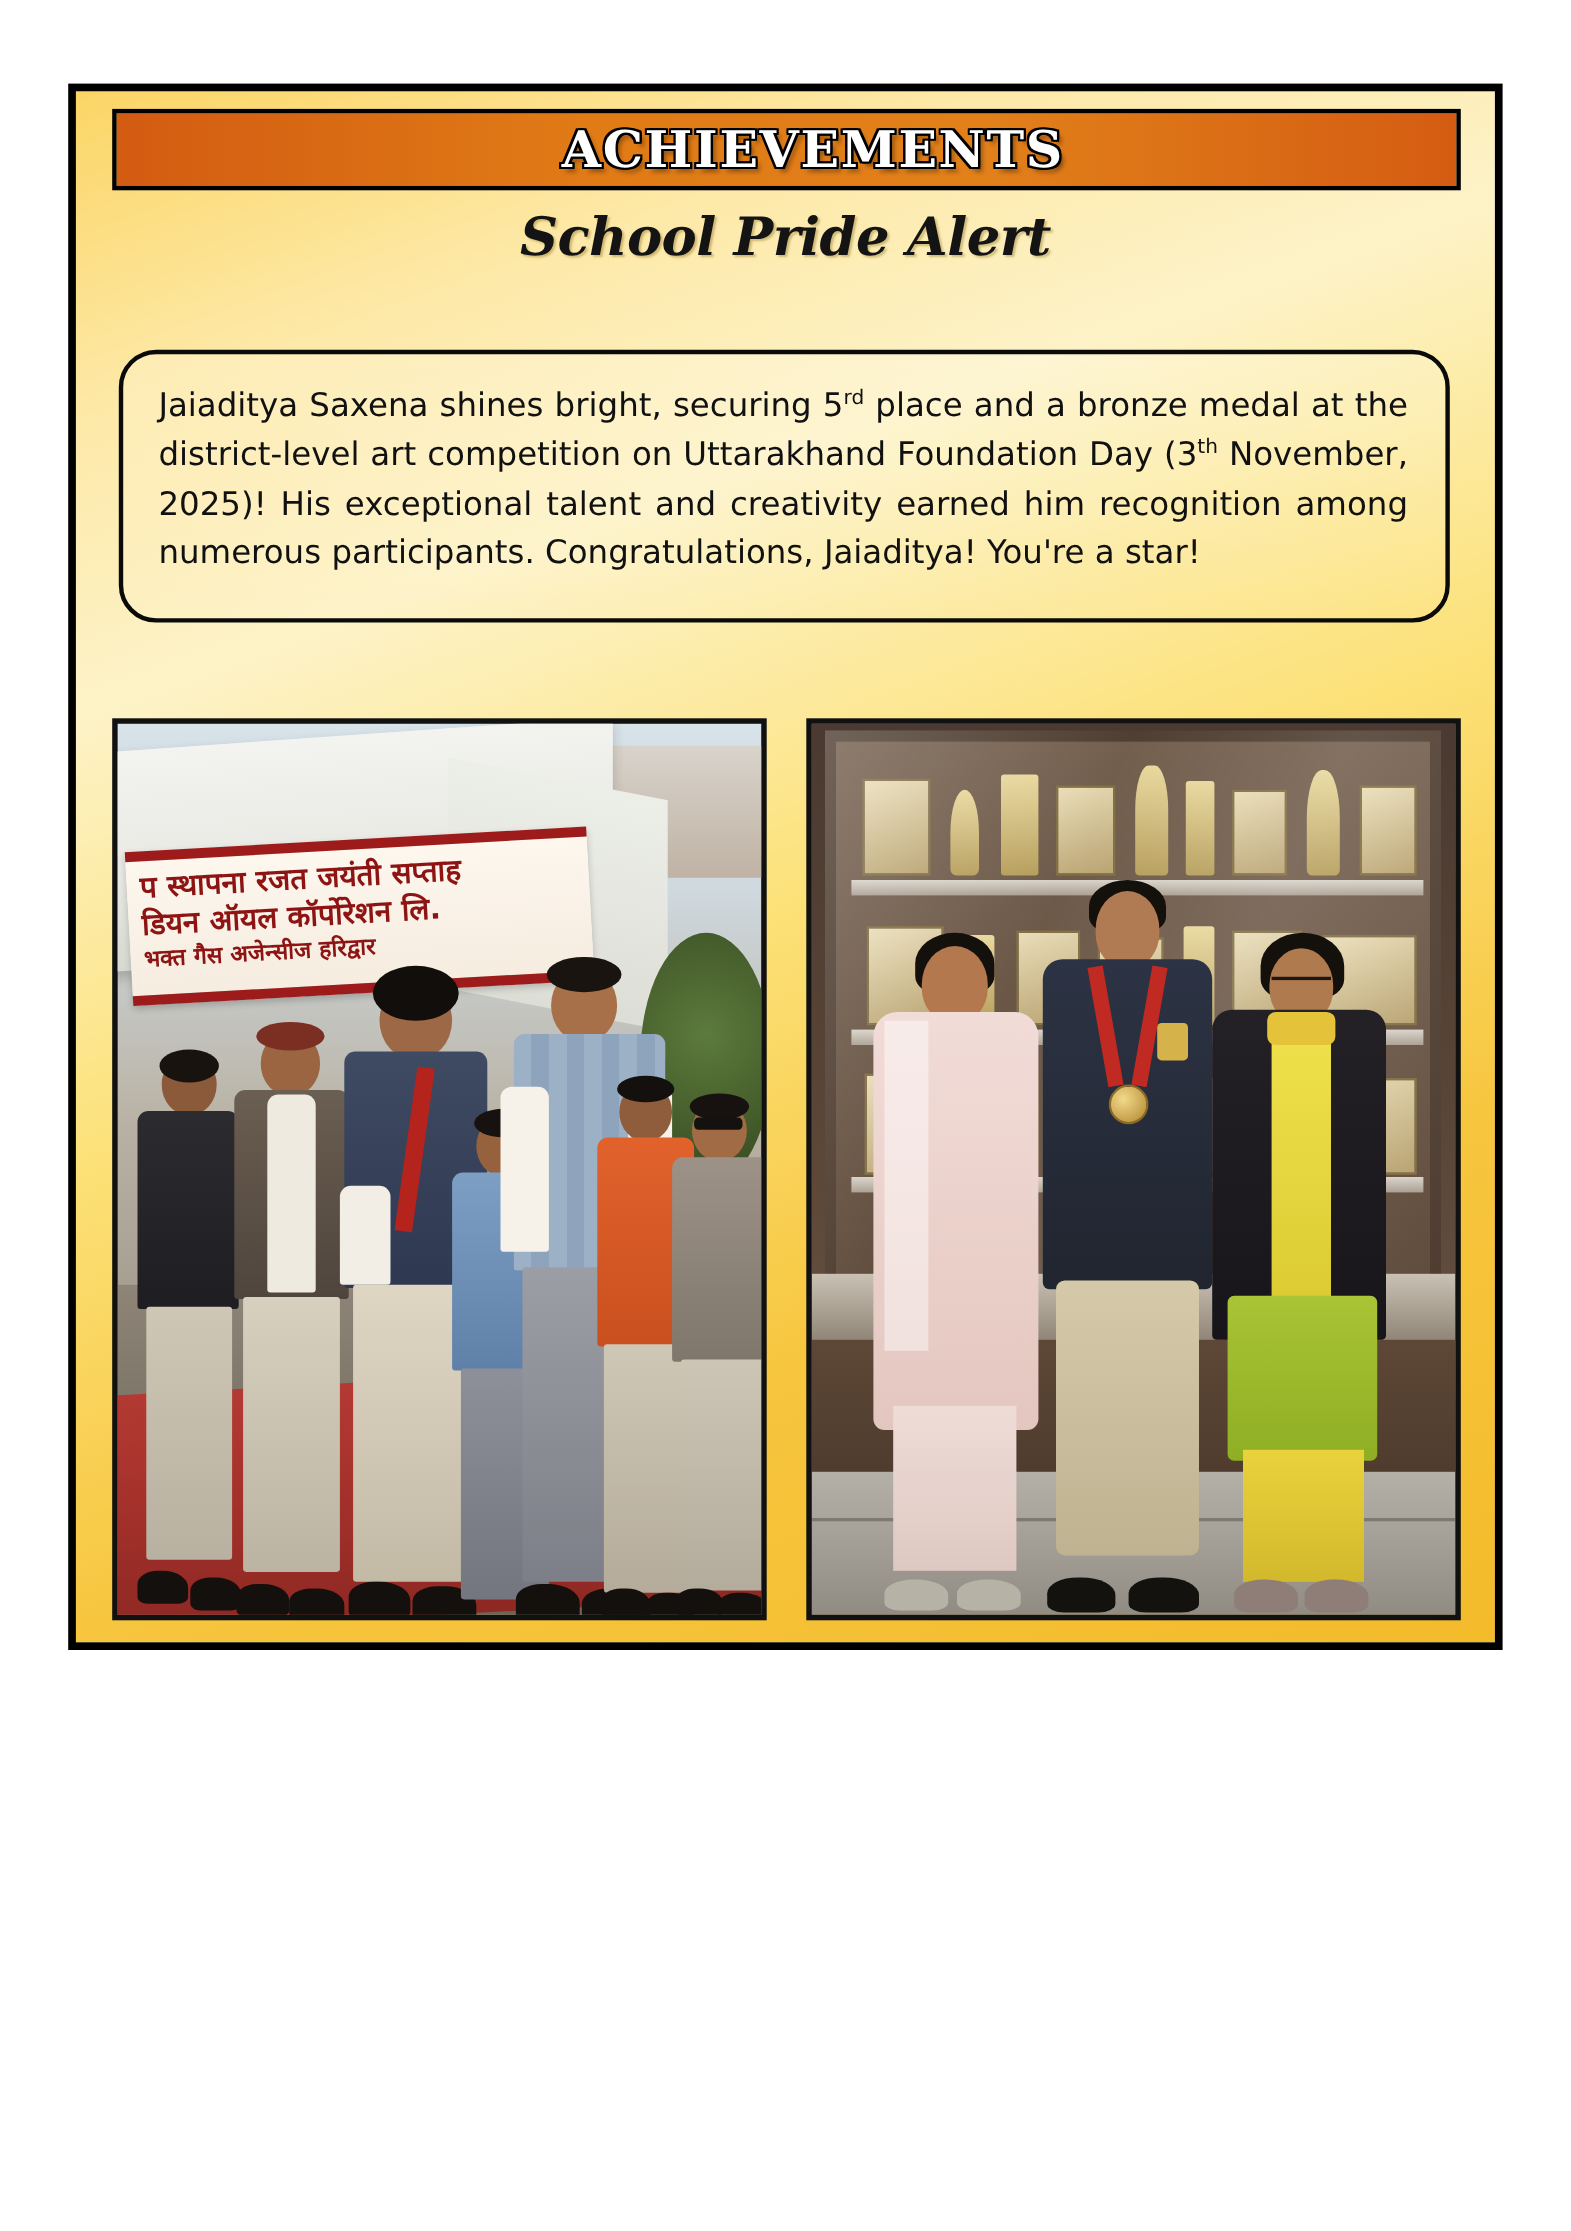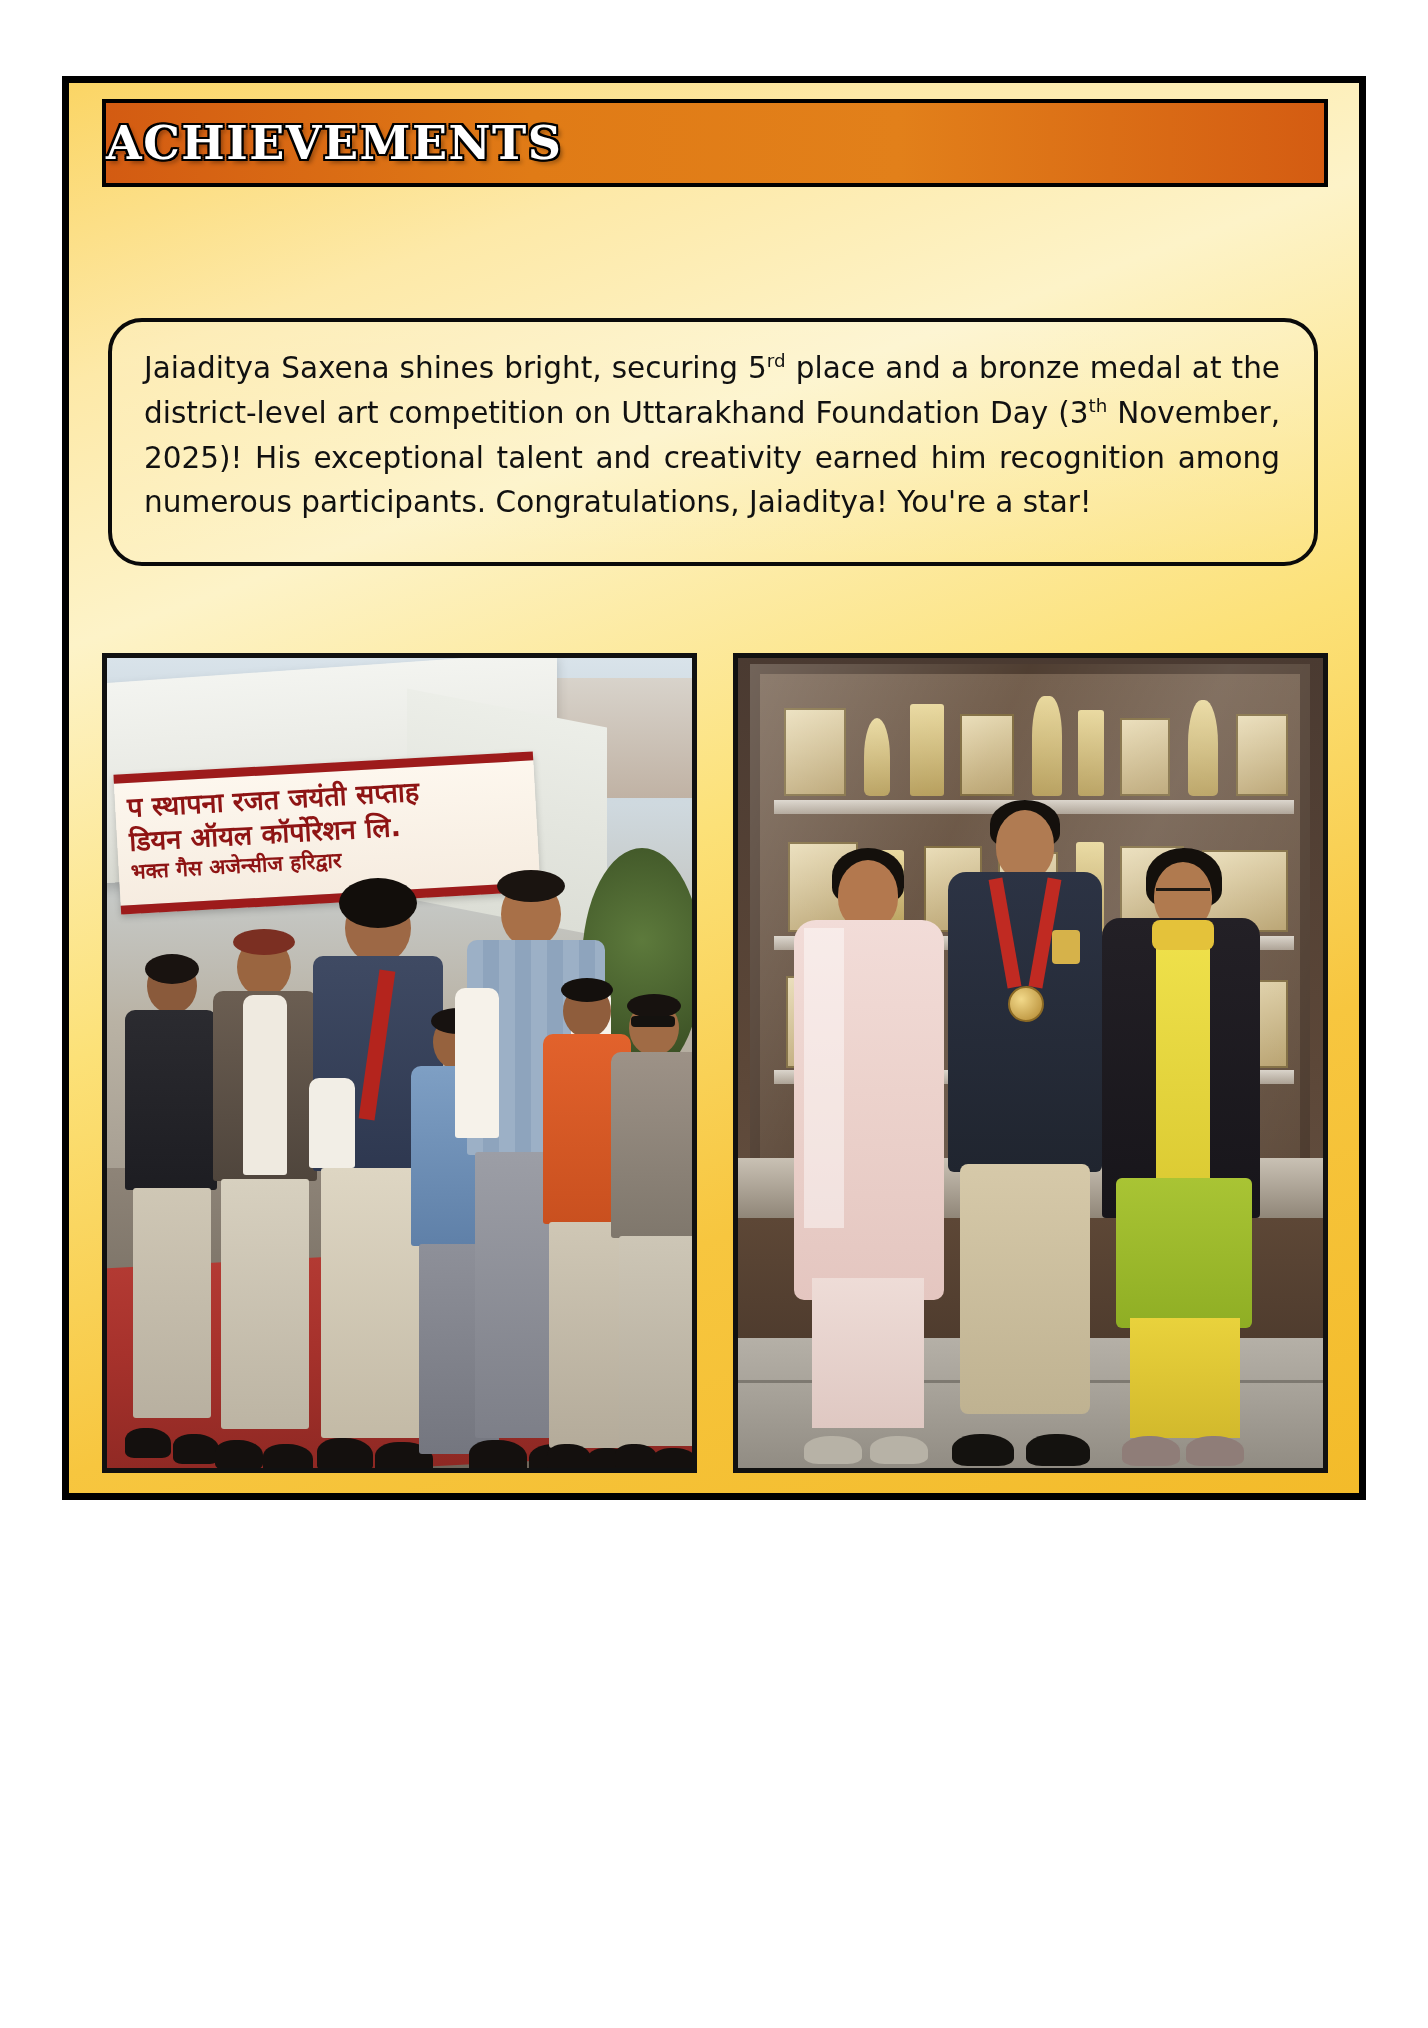--- a/index.html
+++ b/index.html
@@ -33,26 +33,27 @@
         #f3bb2a 100%);
     padding: 0;
   }
 
   
   .banner-wrap {
     position: absolute;
     left: 33px;
     top: 16px;
     width: 1226px;
-    height: 88px;
+    height: 74px;
     border: 4px solid #000000;
     background: linear-gradient(90deg, #d35b12 0%, #e07b16 35%, #e2801a 65%, #d45c12 100%);
     display: flex;
     align-items: center;
-    justify-content: flex-start;
+    justify-content: center;
+    padding-left: 48px;
   }
   .banner-title {
     font-family: "DejaVu Serif", serif;
     font-weight: bold;
     font-size: 46px;
     letter-spacing: 1.5px;
     color: #ffffff;
     text-shadow:
        2px 0 0 #000, -2px 0 0 #000, 0 2px 0 #000, 0 -2px 0 #000,
        2px 2px 0 #000, -2px -2px 0 #000, 2px -2px 0 #000, -2px 2px 0 #000,
@@ -230,20 +231,21 @@
 </style>
 </head>
 <body>
 
 <div class="page">
 
   <div class="banner-wrap">
     <div class="banner-title">ACHIEVEMENTS</div>
   </div>
 
+  <div class="subtitle">School Pride Alert</div>
 
   <div class="callout">
     <p><span>Jaiaditya Saxena shines bright, securing 5</span><sup>rd</sup><span> place and a bronze medal at the district-level art competition on Uttarakhand Foundation Day (3</span><sup>th</sup><span> November, 2025)! His exceptional talent and creativity earned him recognition among numerous participants. Congratulations, Jaiaditya! You're a star!</span></p>
   </div>
 
   <div class="photos">
 
     <div class="photo p1">
       <div class="sky"></div>
       <div class="tree"></div>

